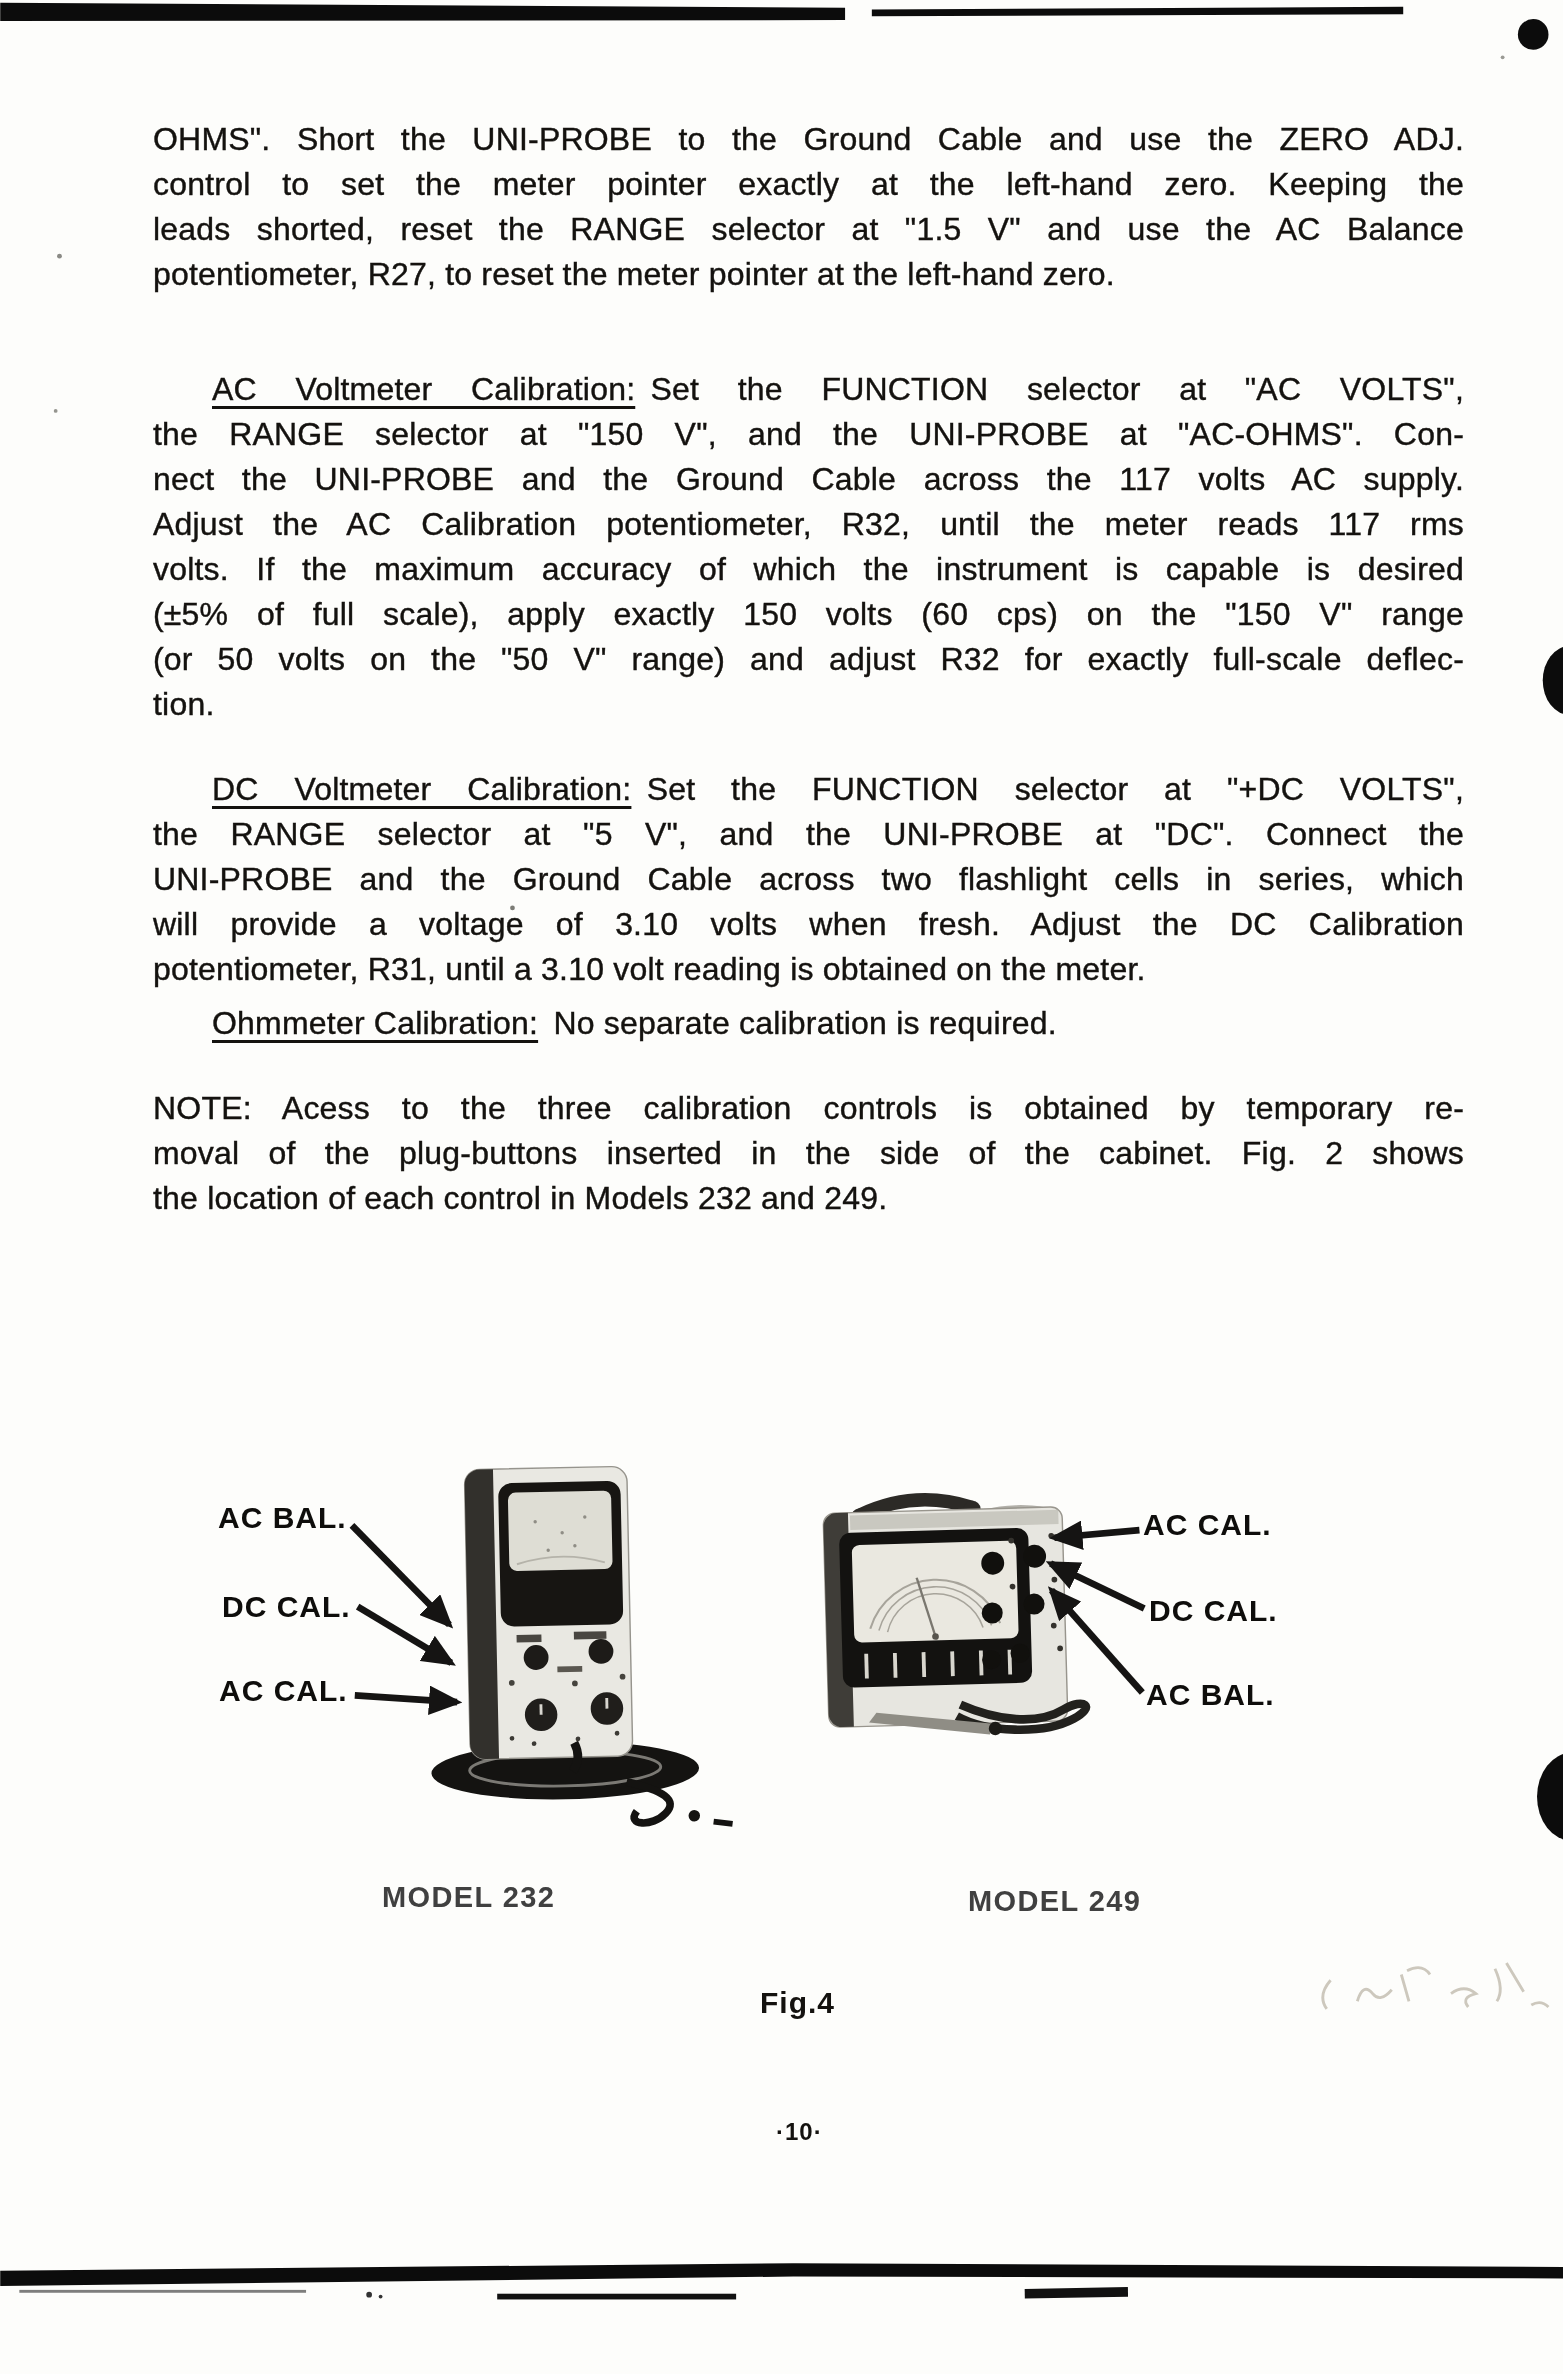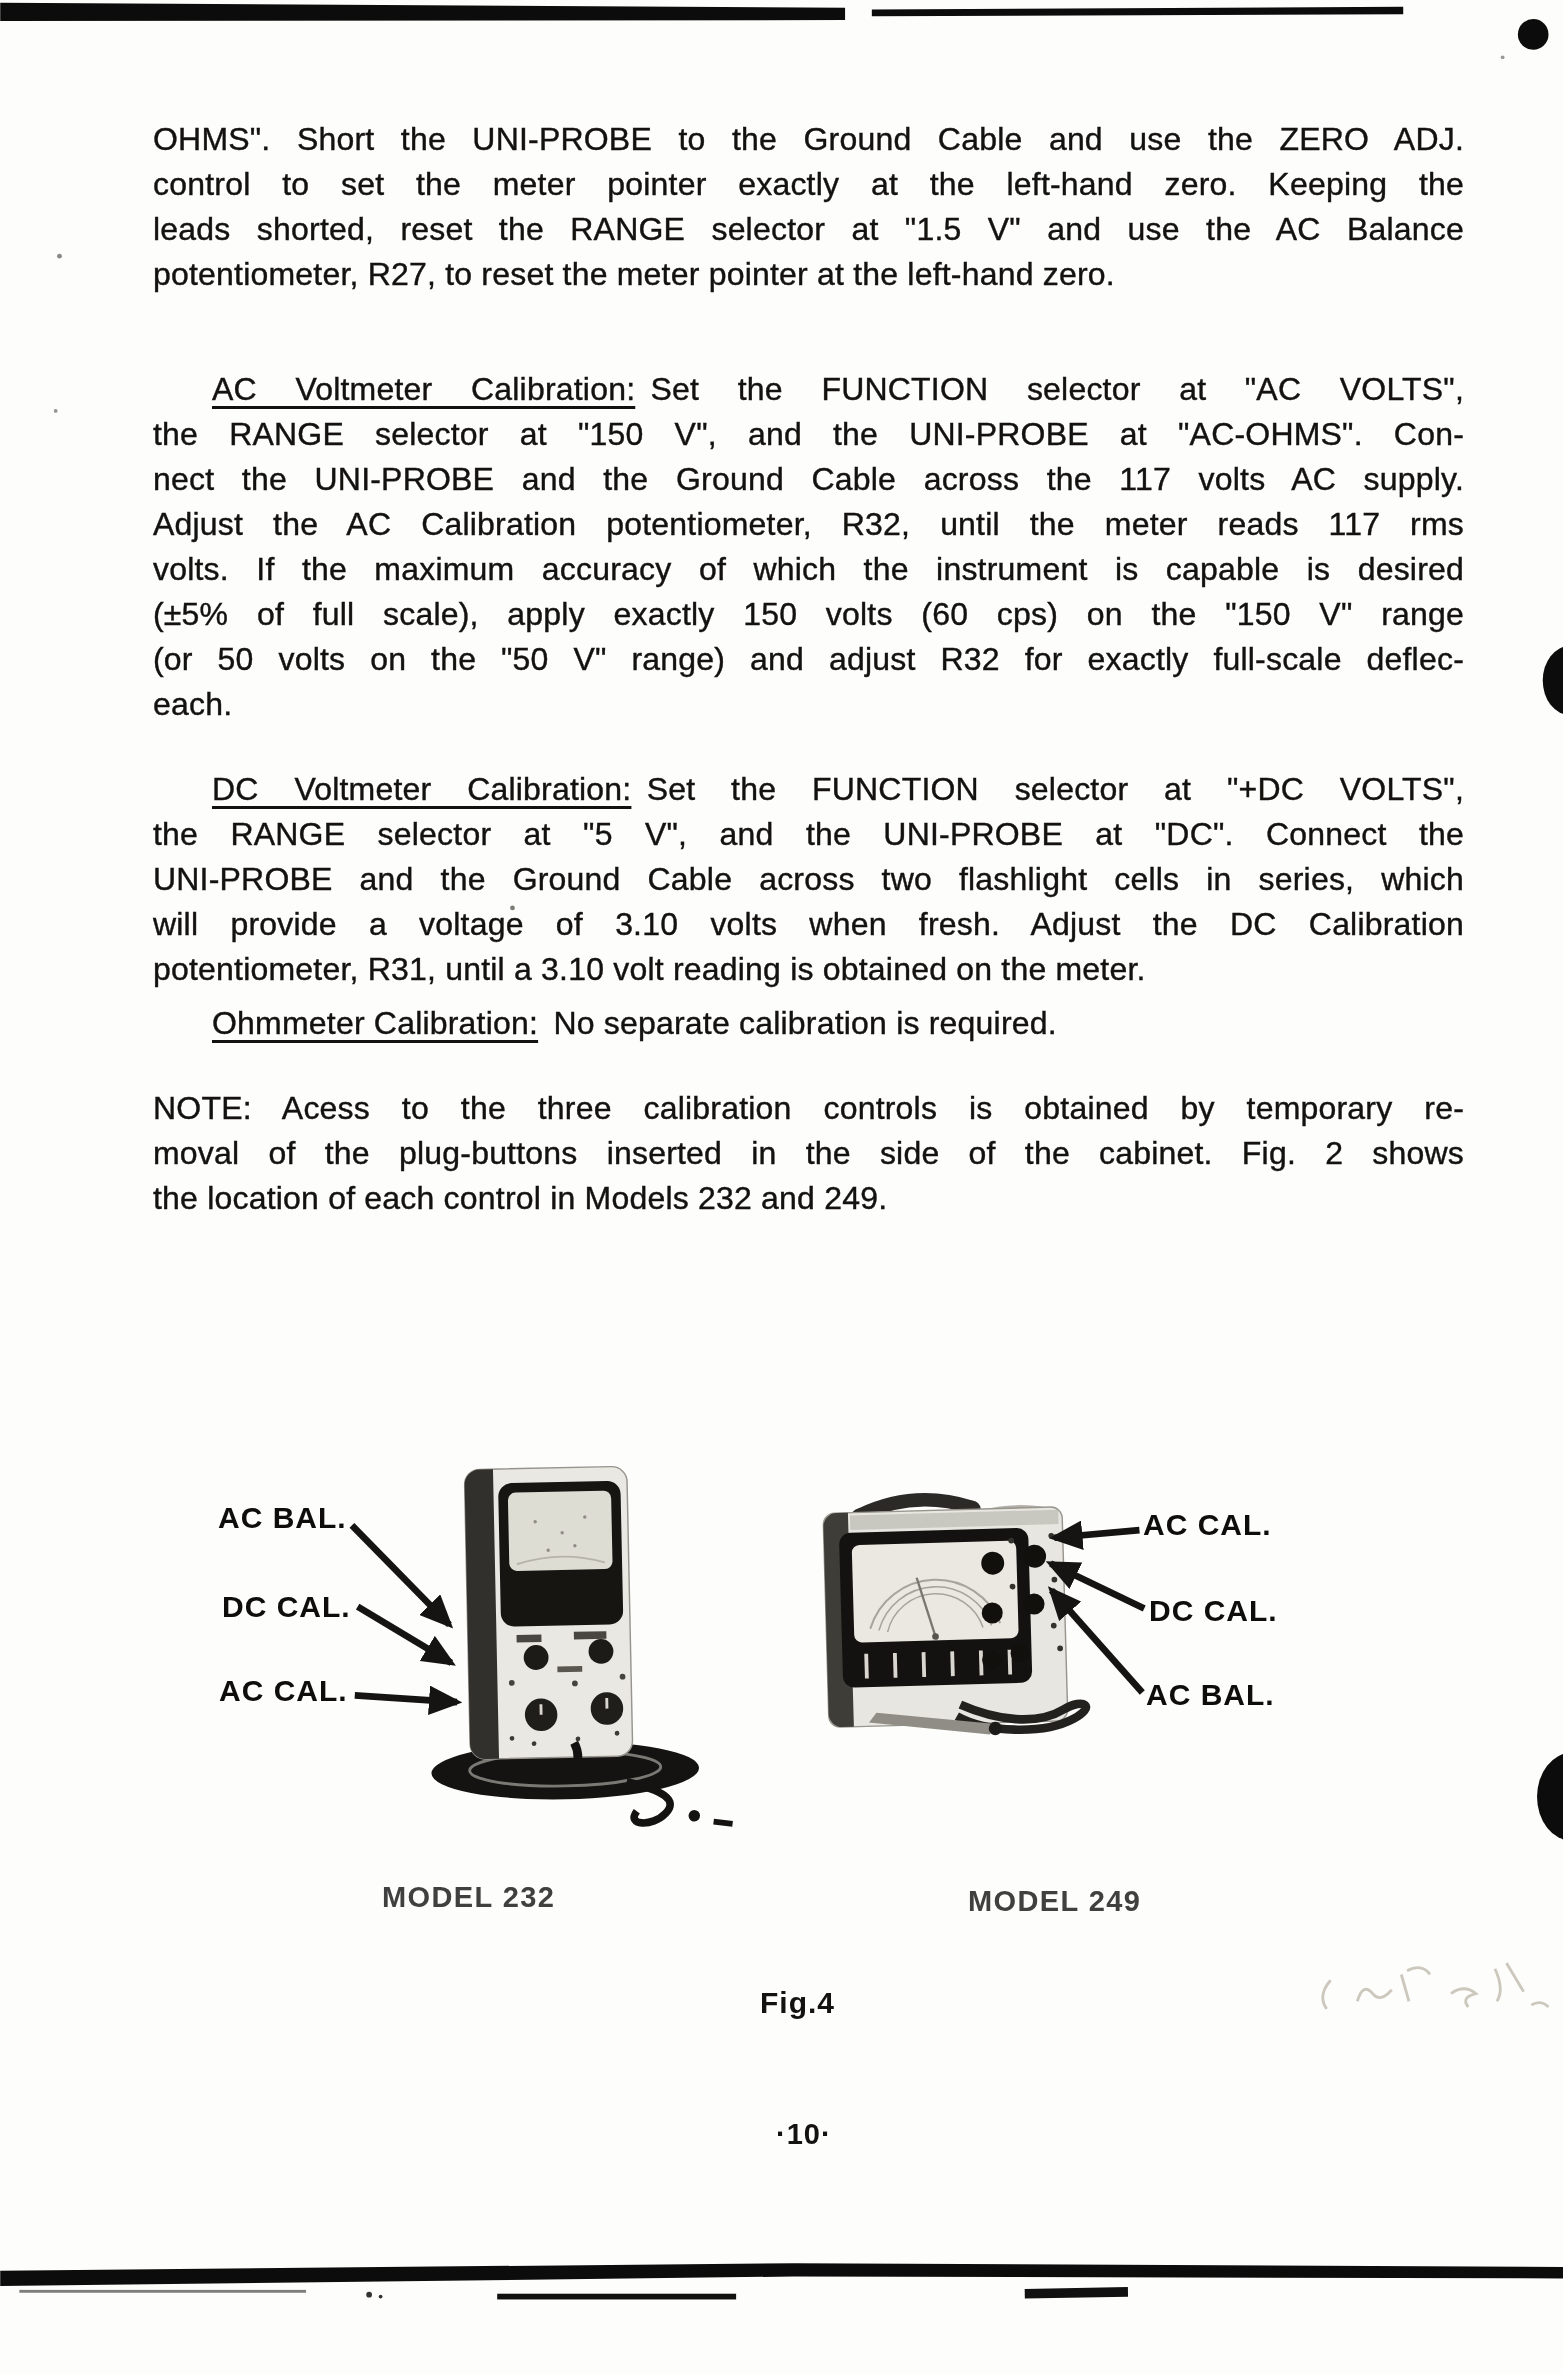--- a/index.html
+++ b/index.html
@@ -71,21 +71,21 @@
   .fig4 {
     position: absolute;
     left: 760px; top: 1986px;
     font-size: 30px; font-weight: 700;
     letter-spacing: 1px;
     z-index: 2;
   }
   .pagenum {
     position: absolute;
     left: 776px; top: 2118px;
-    font-size: 29px; font-weight: 700;
+    font-size: 24px; font-weight: 700;
     letter-spacing: 1px;
     z-index: 2;
   }
 </style>
 </head>
 <body>
 
 <div class="page">
 
   <svg class="deco" viewBox="0 0 1636 2484" xmlns="http://www.w3.org/2000/svg">
@@ -224,21 +224,21 @@
   <div class="para p-ac">
     <div class="line just first">
       <span class="hd">AC Voltmeter Calibration:</span><span class="rest">Set the FUNCTION selector at "AC VOLTS",</span>
     </div>
     <div class="line just">the RANGE selector at "150 V", and the UNI-PROBE at "AC-OHMS".  Con-</div>
     <div class="line just">nect the UNI-PROBE and the Ground Cable across the 117 volts AC supply.</div>
     <div class="line just">Adjust the AC Calibration potentiometer, R32, until the meter reads 117 rms</div>
     <div class="line just">volts.  If the maximum accuracy of which the instrument is capable is desired</div>
     <div class="line just">(±5% of full scale), apply exactly 150 volts (60 cps) on the "150 V" range</div>
     <div class="line just">(or 50 volts on the "50 V" range) and adjust R32 for exactly full-scale deflec-</div>
-    <div class="line">each.</div>
+    <div class="line">tion.</div>
   </div>
 
   <div class="para p-dc">
     <div class="line just first">
       <span class="hd">DC Voltmeter Calibration:</span><span class="rest">Set the FUNCTION selector at "+DC VOLTS",</span>
     </div>
     <div class="line just">the RANGE selector at "5 V", and the UNI-PROBE at "DC".  Connect the</div>
     <div class="line just">UNI-PROBE and the Ground Cable across two flashlight cells in series, which</div>
     <div class="line just">will provide a voltage of 3.10 volts when fresh.  Adjust the DC Calibration</div>
     <div class="line">potentiometer, R31, until a 3.10 volt reading is obtained on the meter.</div>

